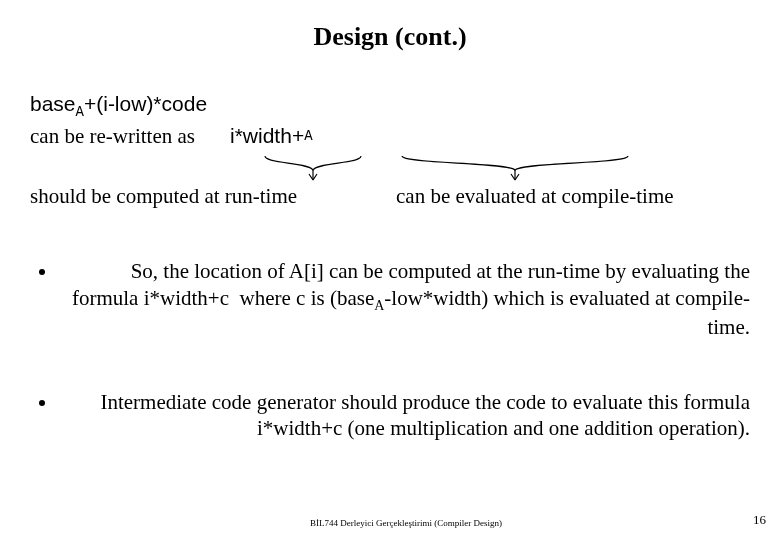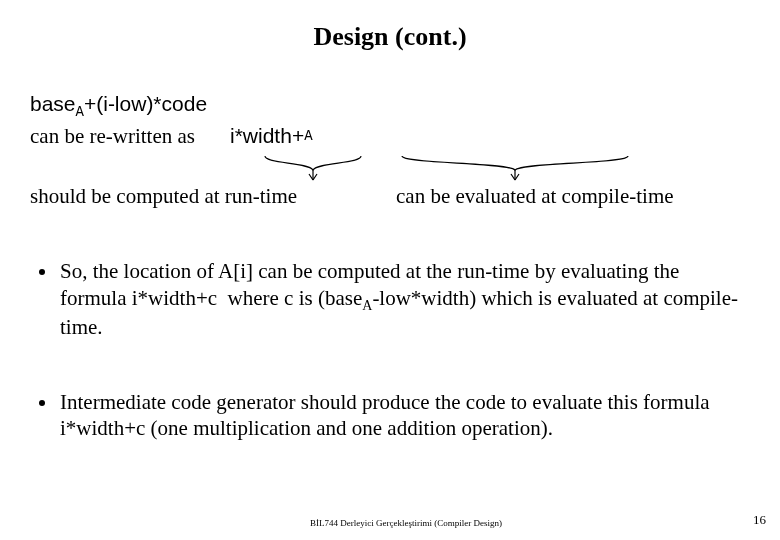--- a/index.html
+++ b/index.html
@@ -79,20 +79,21 @@
   }
   ul.bullets {
     list-style: disc;
     padding-left: 28px;
     font-size: 21px;
     line-height: 1.25;
   }
   ul.bullets li {
     margin-bottom: 48px;
     padding-left: 2px;
+    text-align: right;
   }
   .footer {
     position: absolute;
     bottom: 12px;
     left: 16px;
     width: 780px;
     text-align: center;
     font-size: 9px;
   }
   .pagenum {

